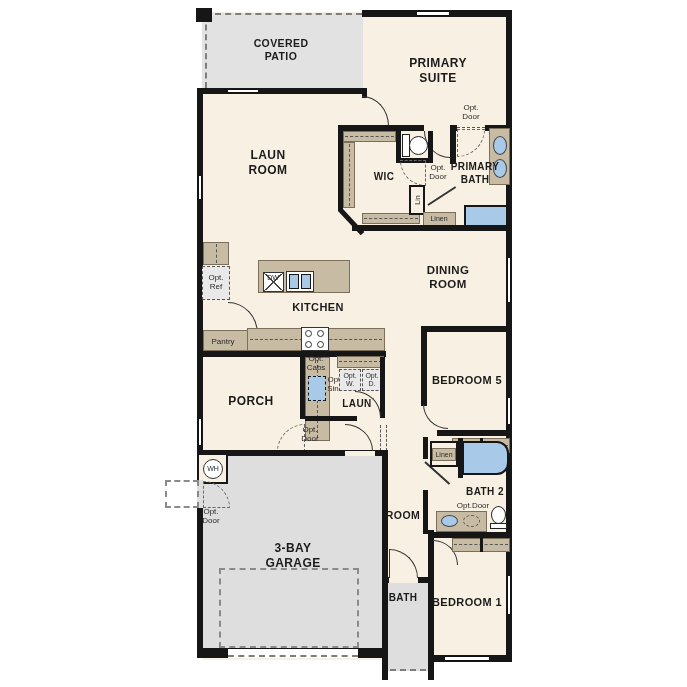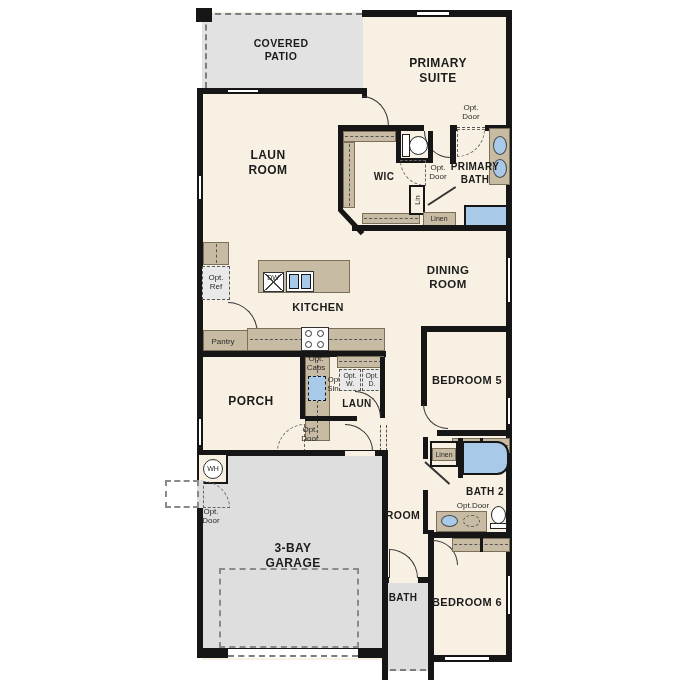--- a/index.html
+++ b/index.html
@@ -223,17 +223,17 @@
   <div class="oval" style="left:441px;top:515px;width:17px;height:12px;"></div>
   <div class="oval-dashed" style="left:463px;top:515px;width:17px;height:12px;"></div>
   <div class="toilet-bowl" style="left:491px;top:506px;width:15px;height:18px;"></div>
   <div class="toilet-tank" style="left:490px;top:523px;width:17px;height:6px;"></div>
   <div class="wall" style="left:428px;top:532px;width:84px;height:6px;"></div>
 
   <div class="arc arc-tr" style="left:433px;top:540px;width:25px;height:25px;"></div>
   <div class="cab" style="left:452px;top:538px;width:58px;height:14px;"></div>
   <div class="dash-h dash-thin" style="left:454px;top:544px;width:54px;"></div>
   <div class="wall" style="left:480px;top:538px;width:3px;height:14px;"></div>
-  <div class="lbl" style="left:467px;top:603px;">BEDROOM 6</div>
+  <div class="lbl" style="left:467px;top:603px;">BEDROOM 1</div>
   <div class="wall" style="left:428px;top:655px;width:84px;height:7px;"></div>
   <div class="window-h" style="left:445px;top:656px;width:44px;height:5px;"></div>
 
 </div>
 
 </body></html>

